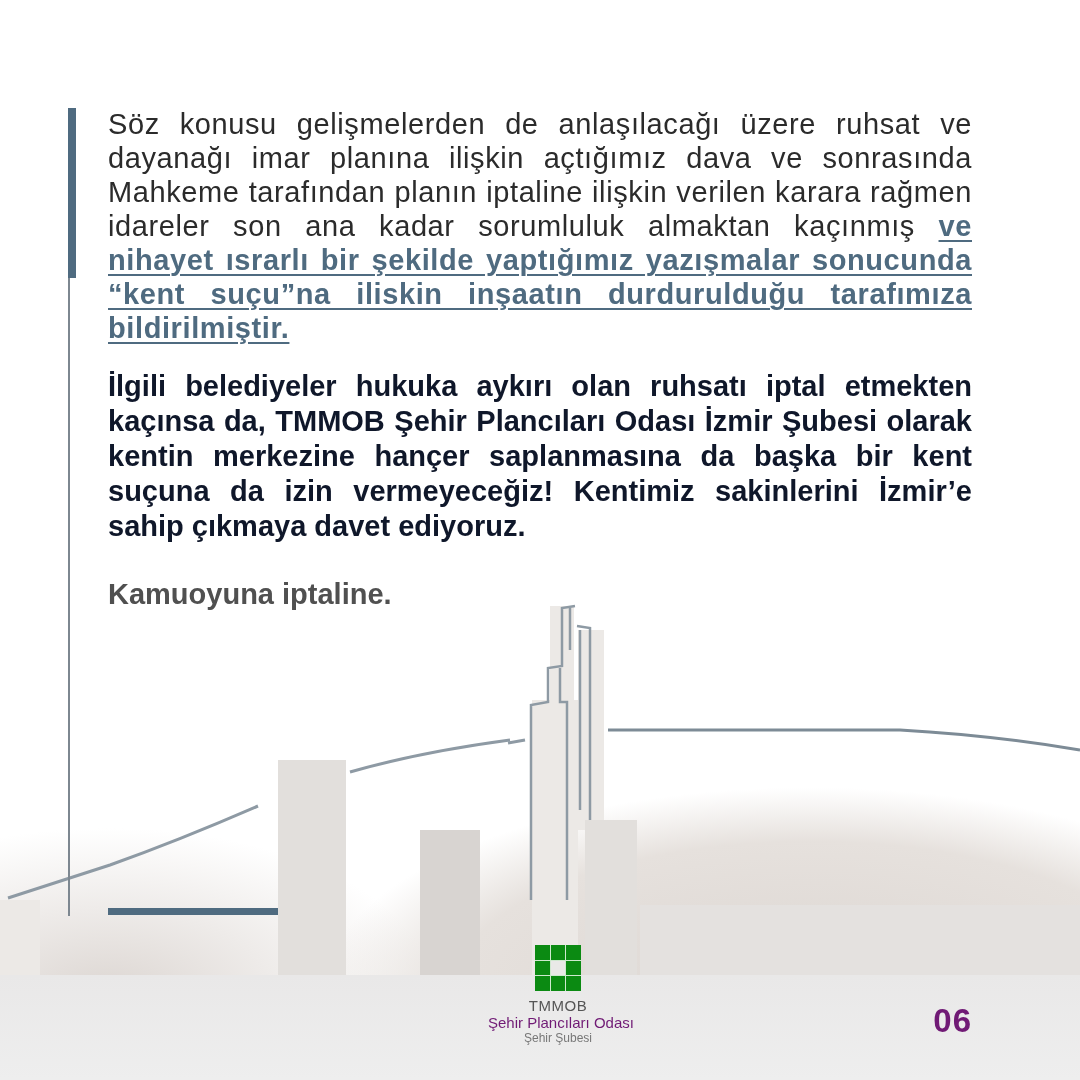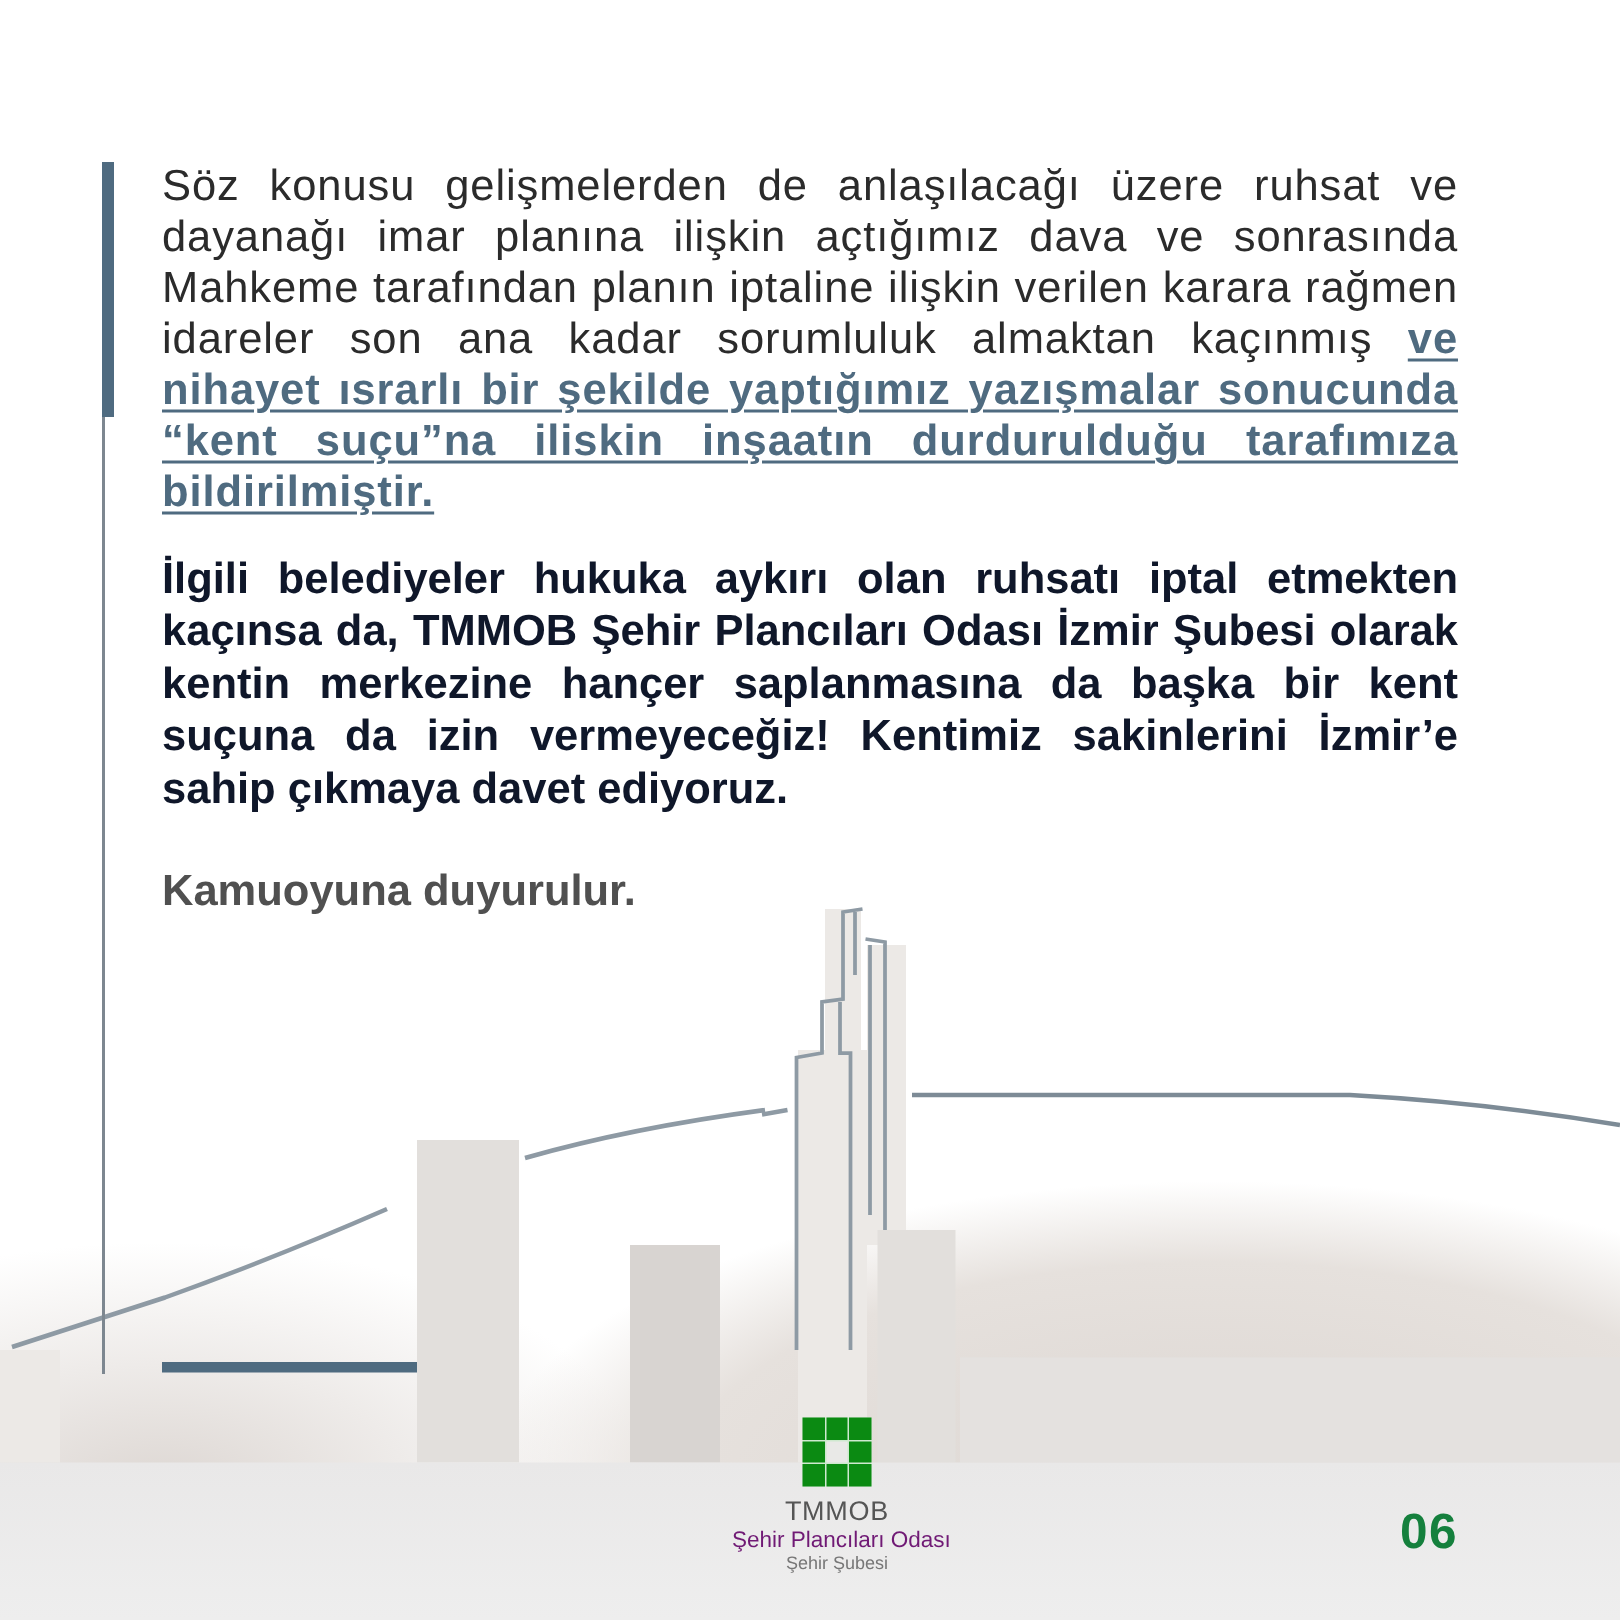--- a/index.html
+++ b/index.html
@@ -53,27 +53,27 @@
     }
 
     .logo { position: absolute; left: 488px; top: 945px; width: 140px; text-align: center; }
     .logo-mark {
       width: 46px; height: 46px; margin: 0 auto; display: grid;
       grid-template-columns: repeat(3, 1fr); grid-template-rows: repeat(3, 1fr); gap: 1px;
       background: #cfe9cf;
     }
     .logo-mark span { background: #0b8a12; }
     .logo-mark span.c { background: #e9e9e7; }
-    .logo-t1 { font-size: 18px; color: #555; margin-top: 6px; letter-spacing: 0.5px; }
+    .logo-t1 { font-size: 15px; color: #555; margin-top: 6px; letter-spacing: 0.5px; }
     .logo-t2 { font-size: 15px; color: #701a75; margin-top: 0; white-space: nowrap; }
     .logo-t3 { font-size: 12px; color: #777; }
 
     .page-num {
       position: absolute; right: 108px; top: 1002px;
-      font-size: 33px; font-weight: 700; color: #15803d; letter-spacing: 1px;
+      font-size: 33px; font-weight: 700; color: #701a75; letter-spacing: 1px;
     }
   </style>
 </head>
 <body>
 
 <div class="bg">
   <div class="hill"></div>
   <div class="bldg" style="left:278px;top:760px;width:68px;height:215px;"></div>
   <div class="bldg light" style="left:532px;top:700px;width:46px;height:275px;"></div>
   <div class="bldg light" style="left:550px;top:606px;width:24px;height:100px;"></div>
@@ -92,21 +92,21 @@
   </svg>
 </div>
 
 <div class="accent-thin"></div>
 <div class="accent-thick"></div>
 <div class="accent-hbar"></div>
 
 <div class="content">
   <p class="p1"><span>Söz konusu gelişmelerden de anlaşılacağı üzere ruhsat ve dayanağı imar planına ilişkin açtığımız dava ve sonrasında Mahkeme tarafından planın iptaline ilişkin verilen karara rağmen idareler son ana kadar sorumluluk almaktan kaçınmış </span><span class="hl">ve nihayet ısrarlı bir şekilde yaptığımız yazışmalar sonucunda “kent suçu”na iliskin inşaatın durdurulduğu tarafımıza bildirilmiştir.</span></p>
   <p class="p2">İlgili belediyeler hukuka aykırı olan ruhsatı iptal etmekten kaçınsa da, TMMOB Şehir Plancıları Odası İzmir Şubesi olarak kentin merkezine hançer saplanmasına da başka bir kent suçuna da izin vermeyeceğiz! Kentimiz sakinlerini İzmir’e sahip çıkmaya davet ediyoruz.</p>
-  <p class="p3">Kamuoyuna duyurulur.</p>
+  <p class="p3">Kamuoyuna iptaline.</p>
 </div>
 
 <div class="logo">
   <div class="logo-mark">
     <span></span>
       <span></span>
       <span></span>
     <span></span>
       <span class="c"></span>
       <span></span>

